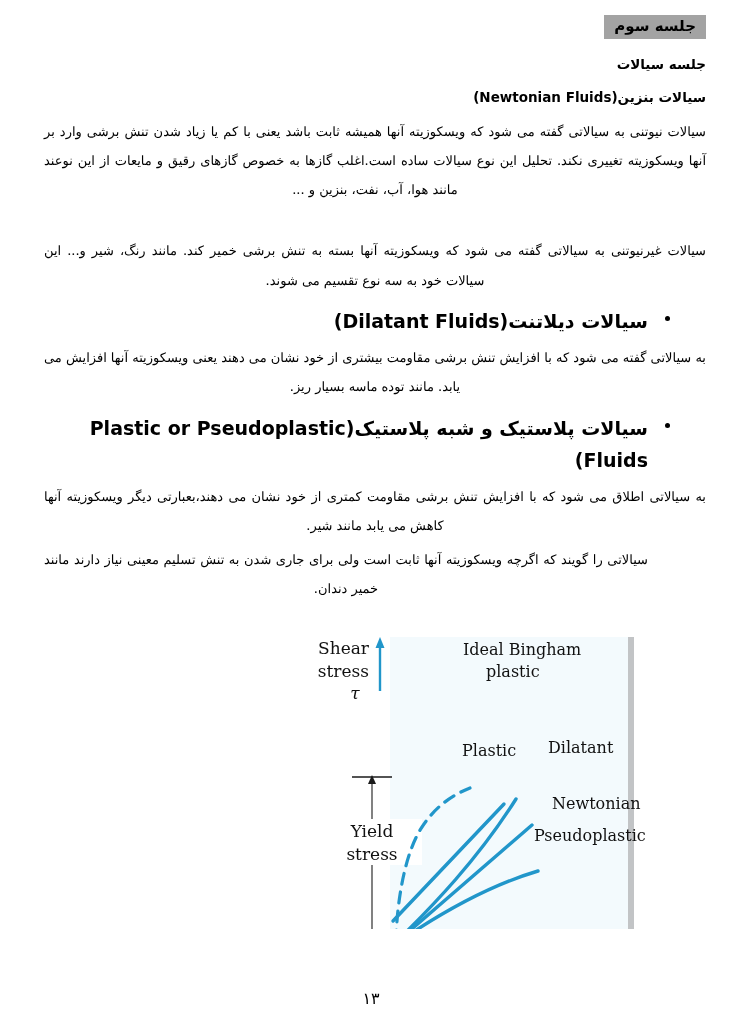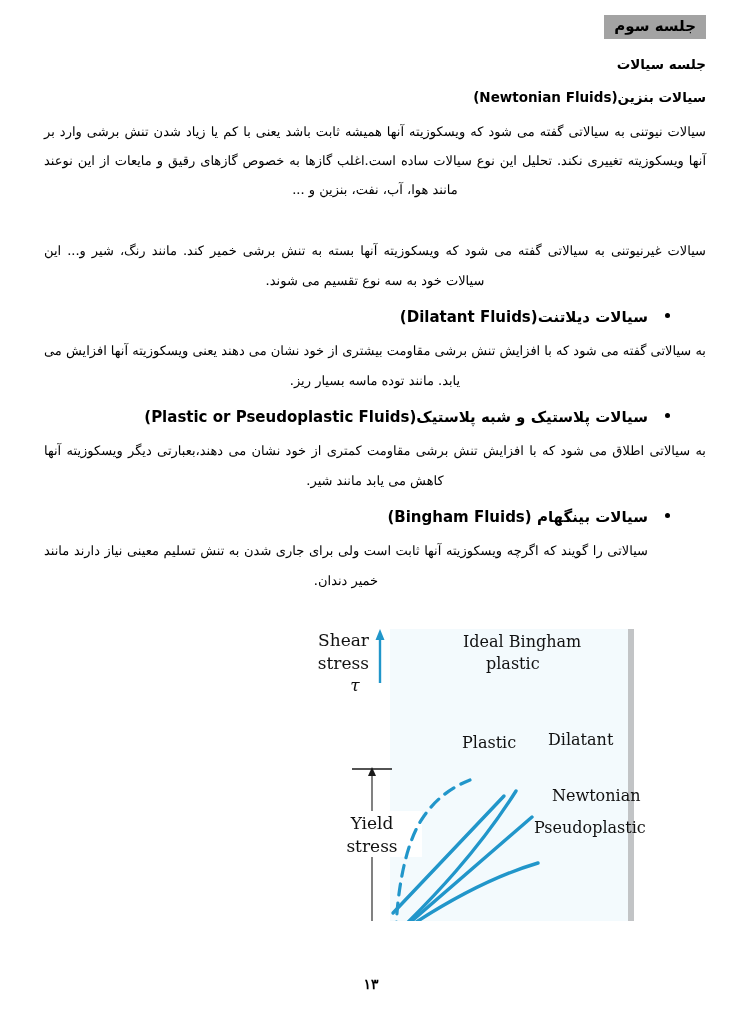--- a/index.html
+++ b/index.html
@@ -81,21 +81,21 @@
     direction: rtl;
     margin: 2px 0 4px 8px;
   }
   .para.last-center {
     text-align-last: center;
   }
 
   .bullet-head {
     font-family: "DejaVu Sans", "Liberation Sans", sans-serif;
     font-weight: bold;
-    font-size: 15px;
+    font-size: 19px;
     line-height: 1.7;
     direction: rtl;
     text-align: right;
     margin: 10px 0 6px 0;
     padding-right: 58px;
     position: relative;
   }
   .bullet-head .bullet-dot {
     position: absolute;
     right: 36px;
@@ -123,26 +123,25 @@
   }
   .figure-svg {
     display: block;
   }
 
   
   .page-number {
     position: absolute;
     left: 0;
     right: 0;
-    bottom: 32px;
+    bottom: 16px;
     text-align: center;
     font-family: "DejaVu Serif", "Liberation Serif", serif;
-    font-size: 14px;
-    direction: rtl;
-    font-weight: bold;
+    font-size: 16px;
+    direction: rtl;
   }
 </style>
 </head>
 <body>
 
 <div class="page">
 
   <div class="header-row">
     <div class="session-badge">جلسه سوم</div>
   </div>
@@ -163,24 +162,20 @@
       <span>سیالات دیلاتنت(Dilatant Fluids)</span>
     </div>
     <div class="para last-center">به سیالاتی گفته می شود که با افزایش تنش برشی مقاومت بیشتری از خود نشان می دهند یعنی ویسکوزیته آنها افزایش می یابد. مانند توده ماسه بسیار ریز.</div>
 
     <div class="bullet-head">
       <span class="bullet-dot"></span>
       <span>سیالات پلاستیک و شبه پلاستیک(Plastic or Pseudoplastic Fluids)</span>
     </div>
     <div class="para last-center">به سیالاتی اطلاق می شود که با افزایش تنش برشی مقاومت کمتری از خود نشان می دهند،بعبارتی دیگر ویسکوزیته آنها کاهش می یابد مانند شیر.</div>
 
-    <div class="bullet-head">
-      <span class="bullet-dot"></span>
-      <span>سیالات بینگهام (Bingham Fluids)</span>
-    </div>
     <div class="para last-center para-indent">سیالاتی را گویند که اگرچه ویسکوزیته  آنها ثابت است ولی برای جاری شدن به تنش تسلیم معینی نیاز دارند مانند خمیر دندان.</div>
   </div>
 
   <div class="figure-wrap">
     <svg class="figure-svg" width="742" height="300" viewBox="0 0 742 300">
 
       <rect id="plotGray" x="286" y="8" width="244" height="316"></rect>
 
       <rect id="plotBg" x="286" y="8" width="238" height="310"></rect>
 

